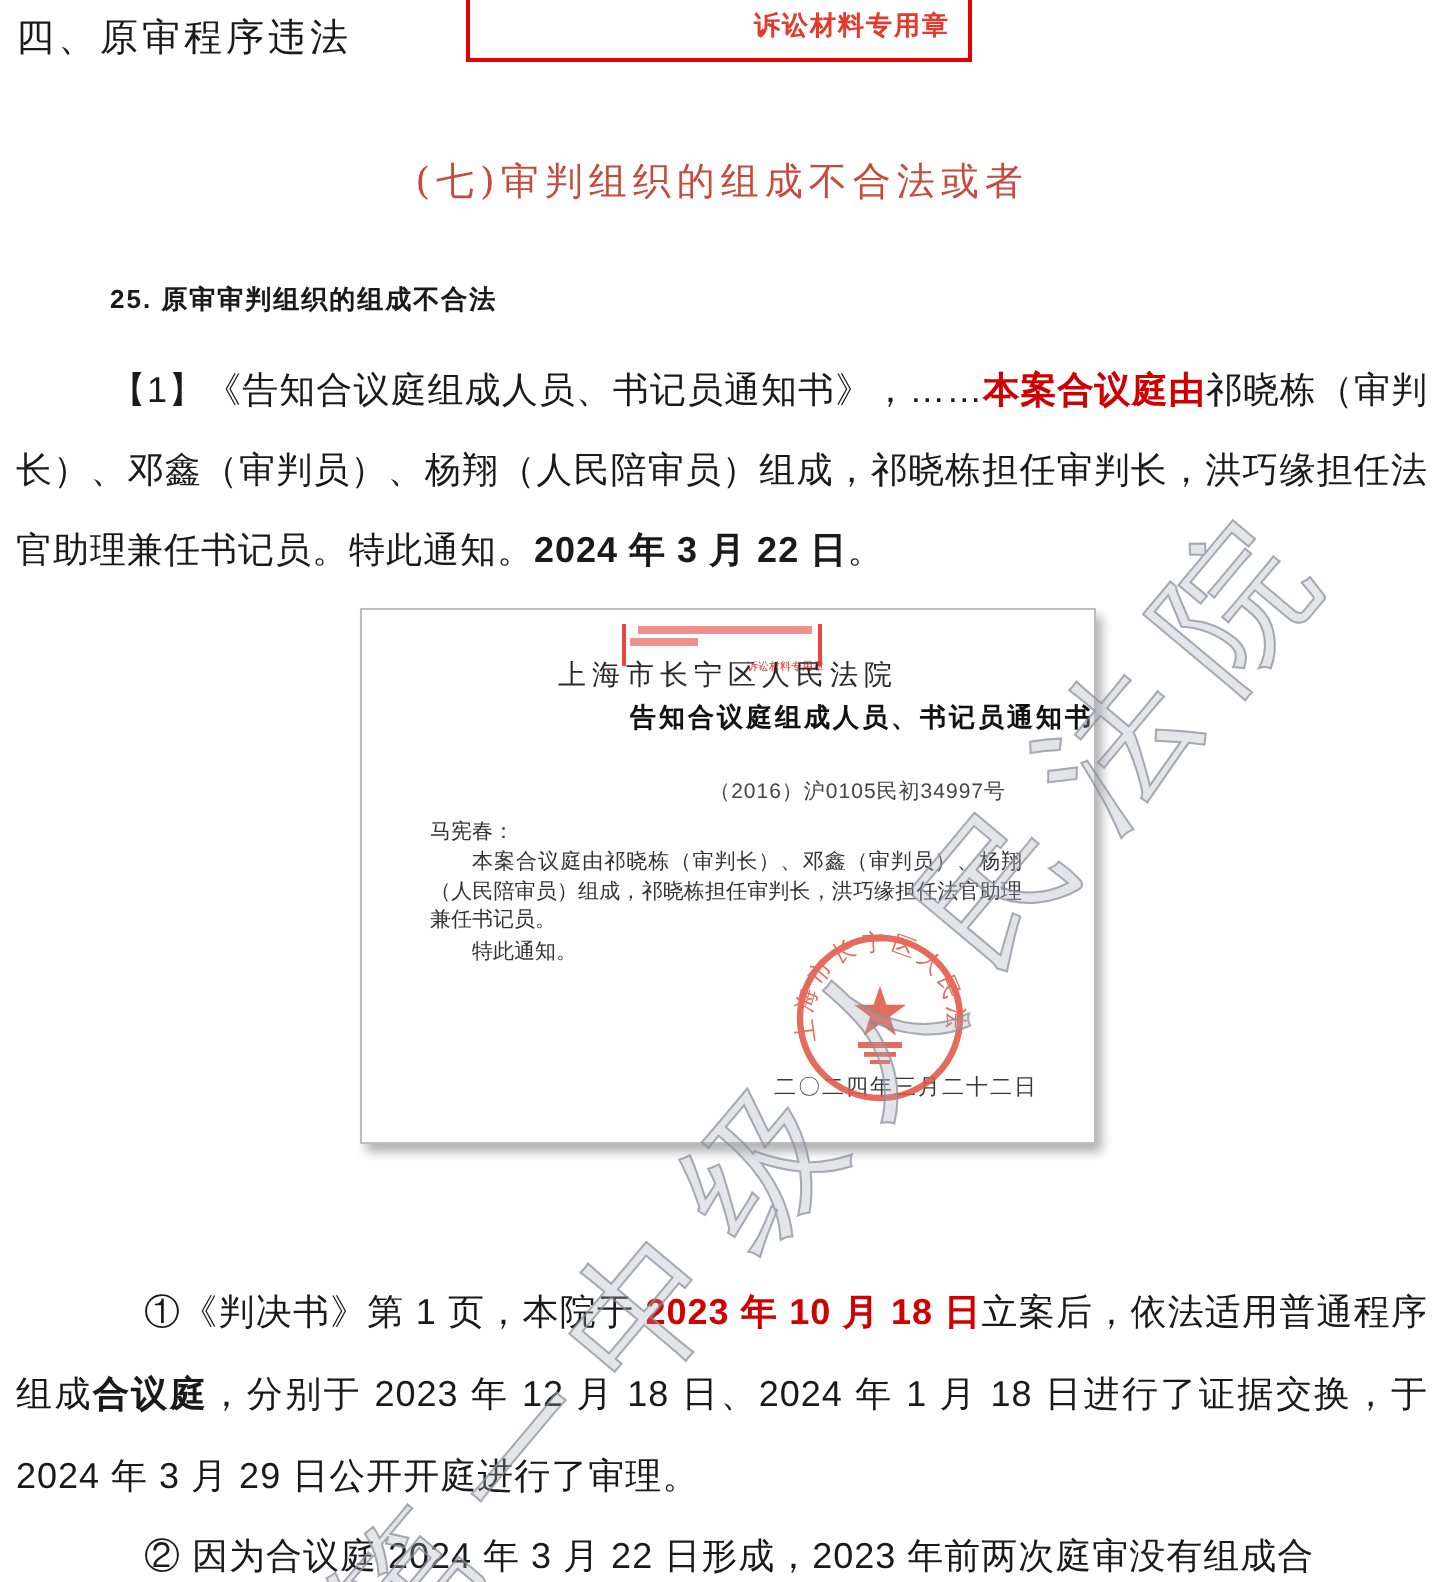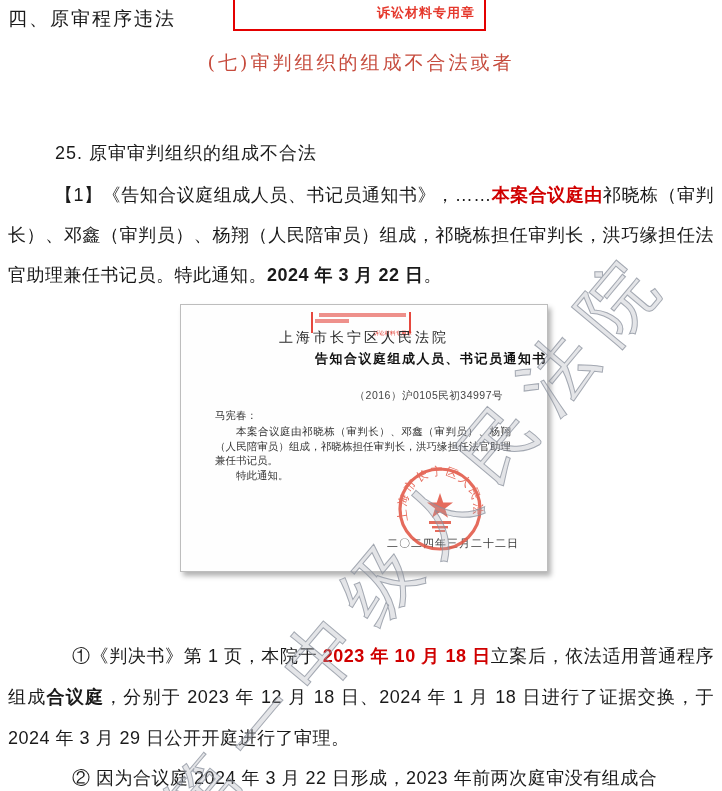--- a/index.html
+++ b/index.html
@@ -13,24 +13,24 @@
   .doc-heading{left:8px;top:6px;font-size:19px;letter-spacing:2px;font-weight:500;}
   .stamp-box{
     left:233px;top:-13px;width:253px;height:44px;box-sizing:border-box;
     border:2.5px solid #e40000;background:transparent;
   }
   .stamp-box .stamp-label{
     position:absolute;right:9px;bottom:7px;font-size:13px;font-weight:bold;
     color:#e5392d;letter-spacing:1px;white-space:nowrap;
   }
   .center-line{left:0;width:722px;text-align:center;font-family:"DejaVu Serif",serif;
-    font-size:19px;letter-spacing:3px;white-space:nowrap;}
+    font-size:19px;letter-spacing:3px;white-space:nowrap;margin-top:28px;}
   .red-sub{top:50px;color:#c64b3d;}
   .black-sub{top:87px;color:#1d1d1d;}
-  .sec-heading{left:55px;top:141px;font-size:18px;font-weight:normal;letter-spacing:1px;}
+  .sec-heading{left:55px;top:141px;font-size:13px;font-weight:bold;letter-spacing:1px;}
 
   .body-para{
     left:8px;width:706px;font-size:18px;line-height:40px;text-align:justify;
     letter-spacing:0.5px;color:#1a1a1a;
   }
   .p1{top:175px;text-indent:47px;}
   .p2{top:596px;text-indent:47px;}
   .p3{top:636px;line-height:41px;text-indent:64px;}
   .p4{top:758px;text-indent:64px;}
   .run-red-bold{color:#d00000;font-weight:bold;}

